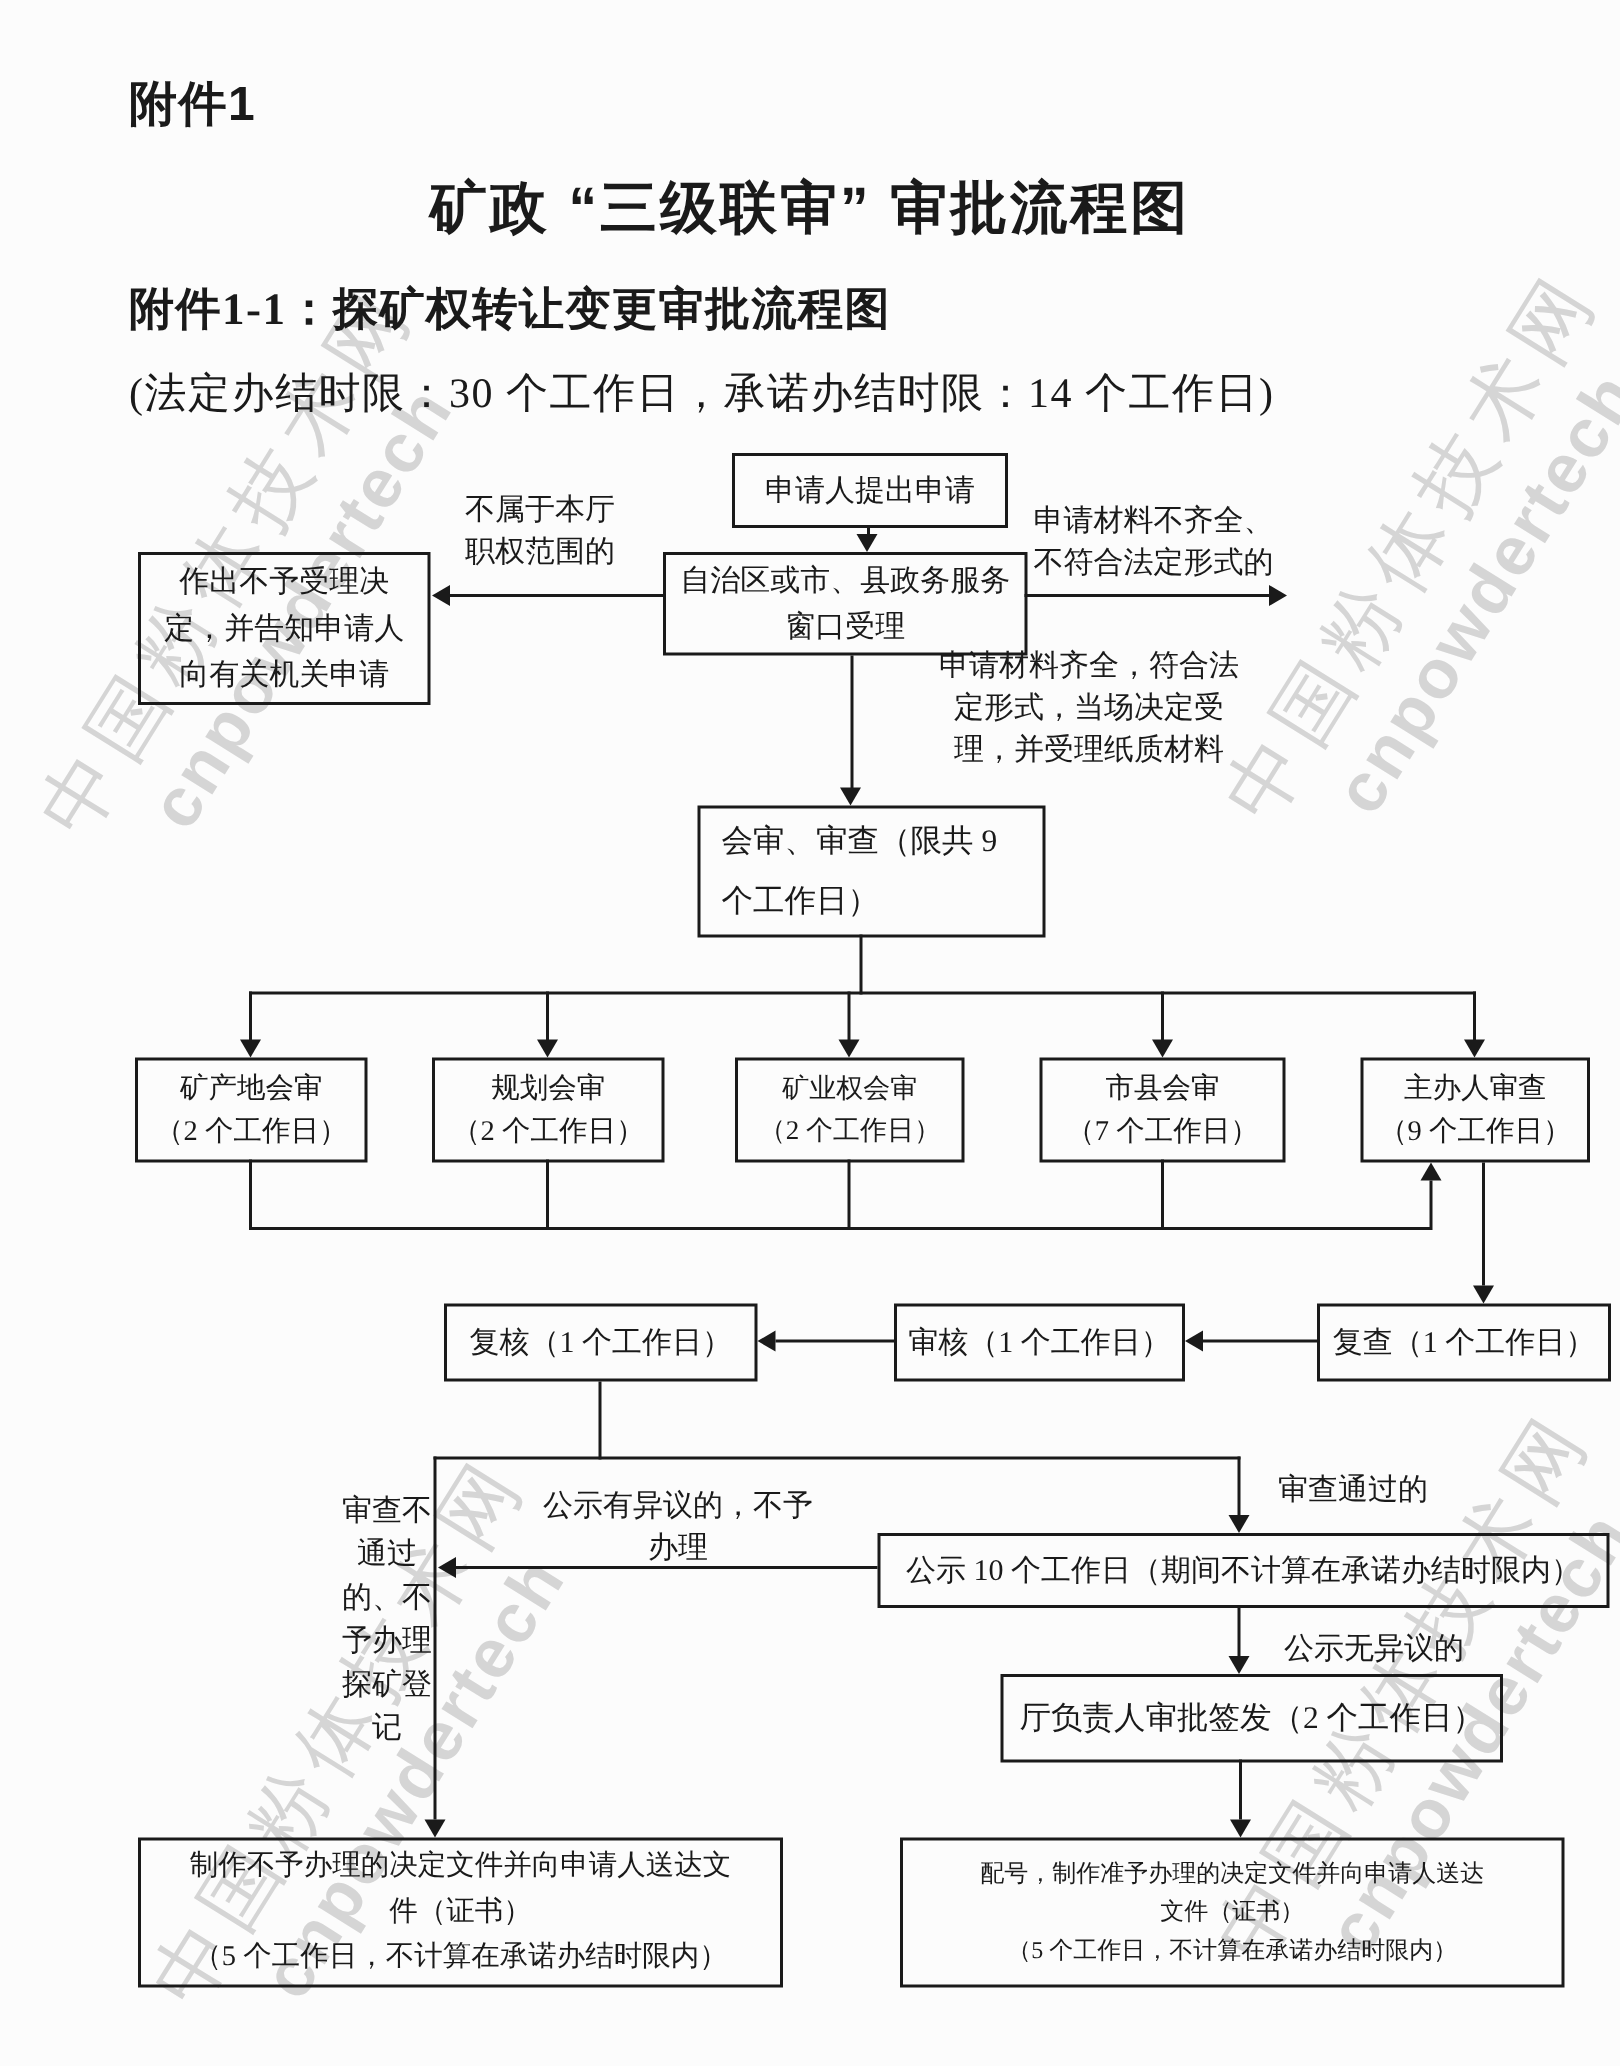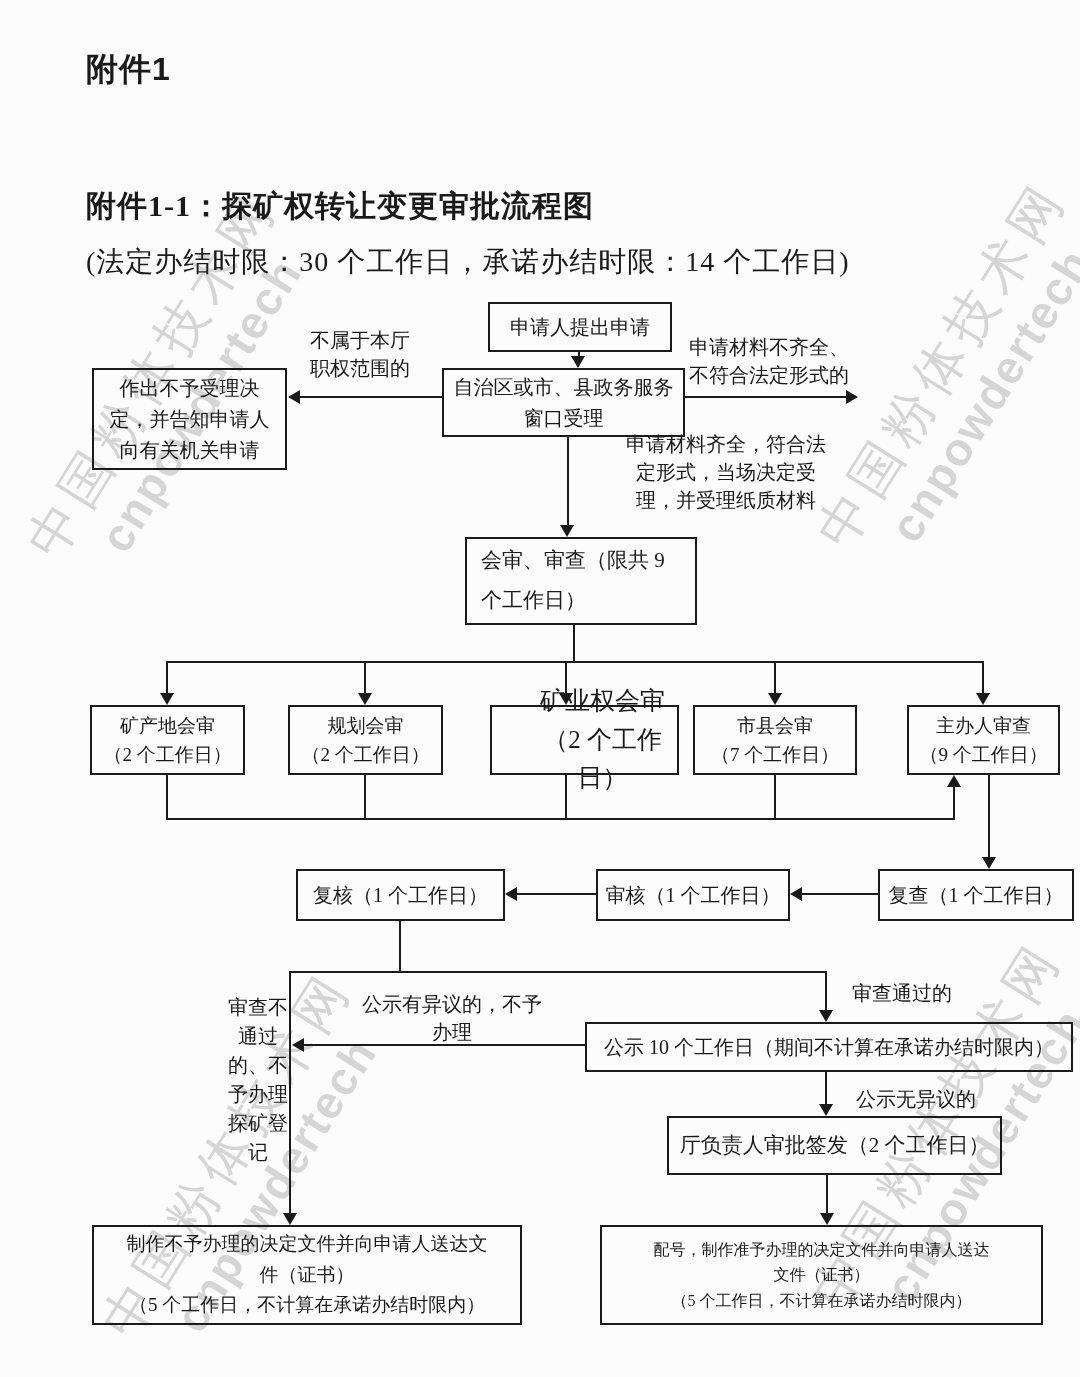--- a/index.html
+++ b/index.html
@@ -55,37 +55,38 @@
   <div class="wm" style="left:-30px;top:1110px;">
     <span class="cn">中国粉体技术网</span>
     <span class="en">cnpowdertech</span>
   </div>
   <div class="wm" style="left:680px;top:1080px;">
     <span class="cn">中国粉体技术网</span>
     <span class="en">cnpowdertech</span>
   </div>
 
   <div id="attachment" class="hdr hdr-sans">附件1</div>
+  <div id="main-title" class="hdr hdr-sans">矿政 “三级联审” 审批流程图</div>
   <div id="sub-title" class="hdr">附件1-1：探矿权转让变更审批流程图</div>
   <div id="time-note" class="hdr">(法定办结时限：30 个工作日，承诺办结时限：14 个工作日)</div>
 
   <div class="box" style="left:488px;top:302px;width:180px;height:46px;">申请人提出申请</div>
   <div class="box" style="left:442px;top:368px;width:239px;height:65px;">自治区或市、县政务服务
 窗口受理</div>
   <div class="box" style="left:92px;top:368px;width:191px;height:98px;">作出不予受理决
 定，并告知申请人
 向有关机关申请</div>
   <div class="box" style="left:465px;top:537px;width:214px;height:84px;line-height:1.9;text-align:left;justify-content:flex-start;padding-left:14px;font-size:21px;">会审、审查（限共 9
 个工作日）</div>
 
   <div class="box" style="left:90px;top:705px;width:151px;height:66px;font-size:19px;">矿产地会审
 （2 个工作日）</div>
   <div class="box" style="left:288px;top:705px;width:151px;height:66px;font-size:19px;">规划会审
 （2 个工作日）</div>
-  <div class="box" style="left:490px;top:705px;width:149px;height:66px;font-size:25px;padding-left:36px;">矿业权会审
+  <div class="box" style="left:490px;top:705px;width:149px;height:66px;font-size:18px;">矿业权会审
 （2 个工作日）</div>
   <div class="box" style="left:693px;top:705px;width:160px;height:66px;font-size:19px;">市县会审
 （7 个工作日）</div>
   <div class="box" style="left:907px;top:705px;width:149px;height:66px;font-size:19px;">主办人审查
 （9 个工作日）</div>
 
   <div class="box" style="left:878px;top:869px;width:192px;height:48px;">复查（1 个工作日）</div>
   <div class="box" style="left:596px;top:869px;width:190px;height:48px;">审核（1 个工作日）</div>
   <div class="box" style="left:296px;top:869px;width:205px;height:48px;">复核（1 个工作日）</div>
 

